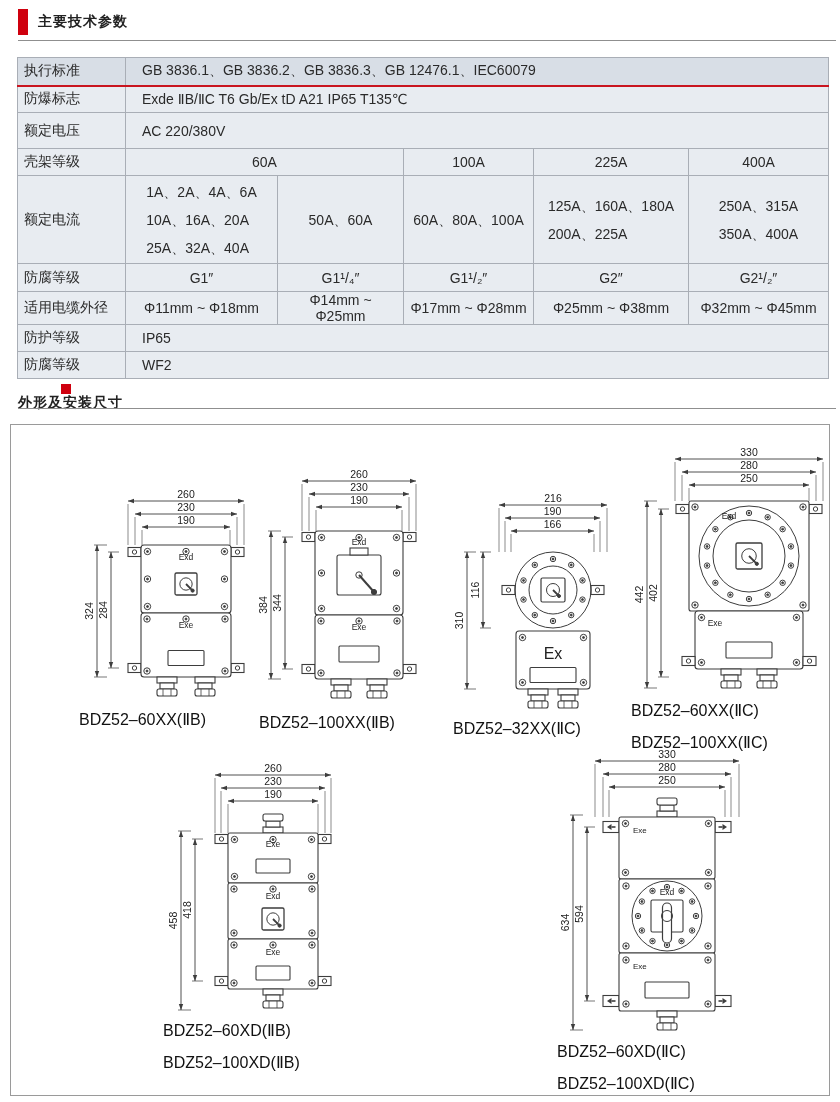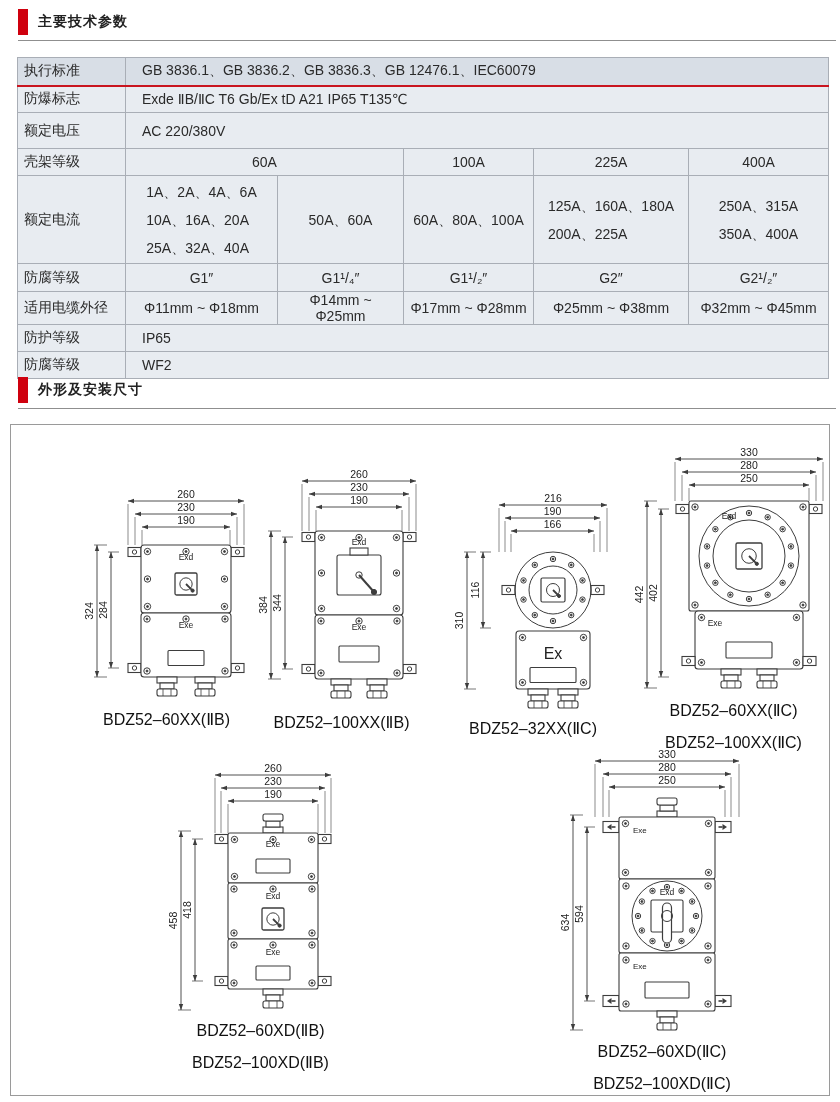--- a/index.html
+++ b/index.html
@@ -18,21 +18,21 @@
   table.spec td.full{padding-left:16px;text-align:left;}
   table.spec td.ctr{text-align:center;}
   tr.r-first td{background:#d8dee6;border-bottom:2px solid #c9141f;}
   tr.r-a{height:28px;} tr.r-b{height:27px;} tr.r-c{height:36px;margin-left:24px;} tr.r-d{height:27px;margin-left:45px;}
   tr.r-e{height:88px;} tr.r-f{height:28px;} tr.r-g{height:28px;margin-left:34px;}
   tr.r-h{height:27px;margin-top:48px;} tr.r-i{height:27px;margin-top:23px;}
   .pre{display:inline-block;text-align:left;white-space:pre-line;line-height:28px;}
   
   .draw-box{position:absolute;left:10px;top:424px;width:818px;height:670px;
             border:1px solid #9a9a9a;background:#fff;}
-  .fig{position:absolute;text-align:center;}
+  .fig{position:absolute;}
   .fig svg{display:block;font-family:inherit;}
   .figcap{font-size:16px;line-height:29px;color:#111;margin-top:3px;white-space:nowrap;}
 </style>
 </head>
 <body>
 
 <div class="page">
 
   <div class="sec-head" style="top:8px;">
     <span class="redbar"></span>
@@ -101,21 +101,21 @@
       <td class="lbl">防护等级</td>
       <td class="full" colspan="5">IP65</td>
     </tr>
     <tr class="r-i">
       <td class="lbl">防腐等级</td>
       <td class="full" colspan="5">WF2</td>
     </tr>
   </tbody>
     </table>
 
-  <div class="sec-head" style="top:376px;">
+  <div class="sec-head" style="top:384px;flex-direction:column;">
     <span class="redbar"></span>
     <span class="sec-title">外形及安装尺寸</span>
   </div>
   <div class="sec-rule" style="top:408px;"></div>
 
   <div class="draw-box">
 
     <div class="fig" style="left:68px;top:62px;width:175px;">
       <svg width="175" height="215" viewBox="0 0 175 215">
           <line x1="49" y1="14" x2="165" y2="14" stroke="#3d3d3d" stroke-width="0.9"></line>

